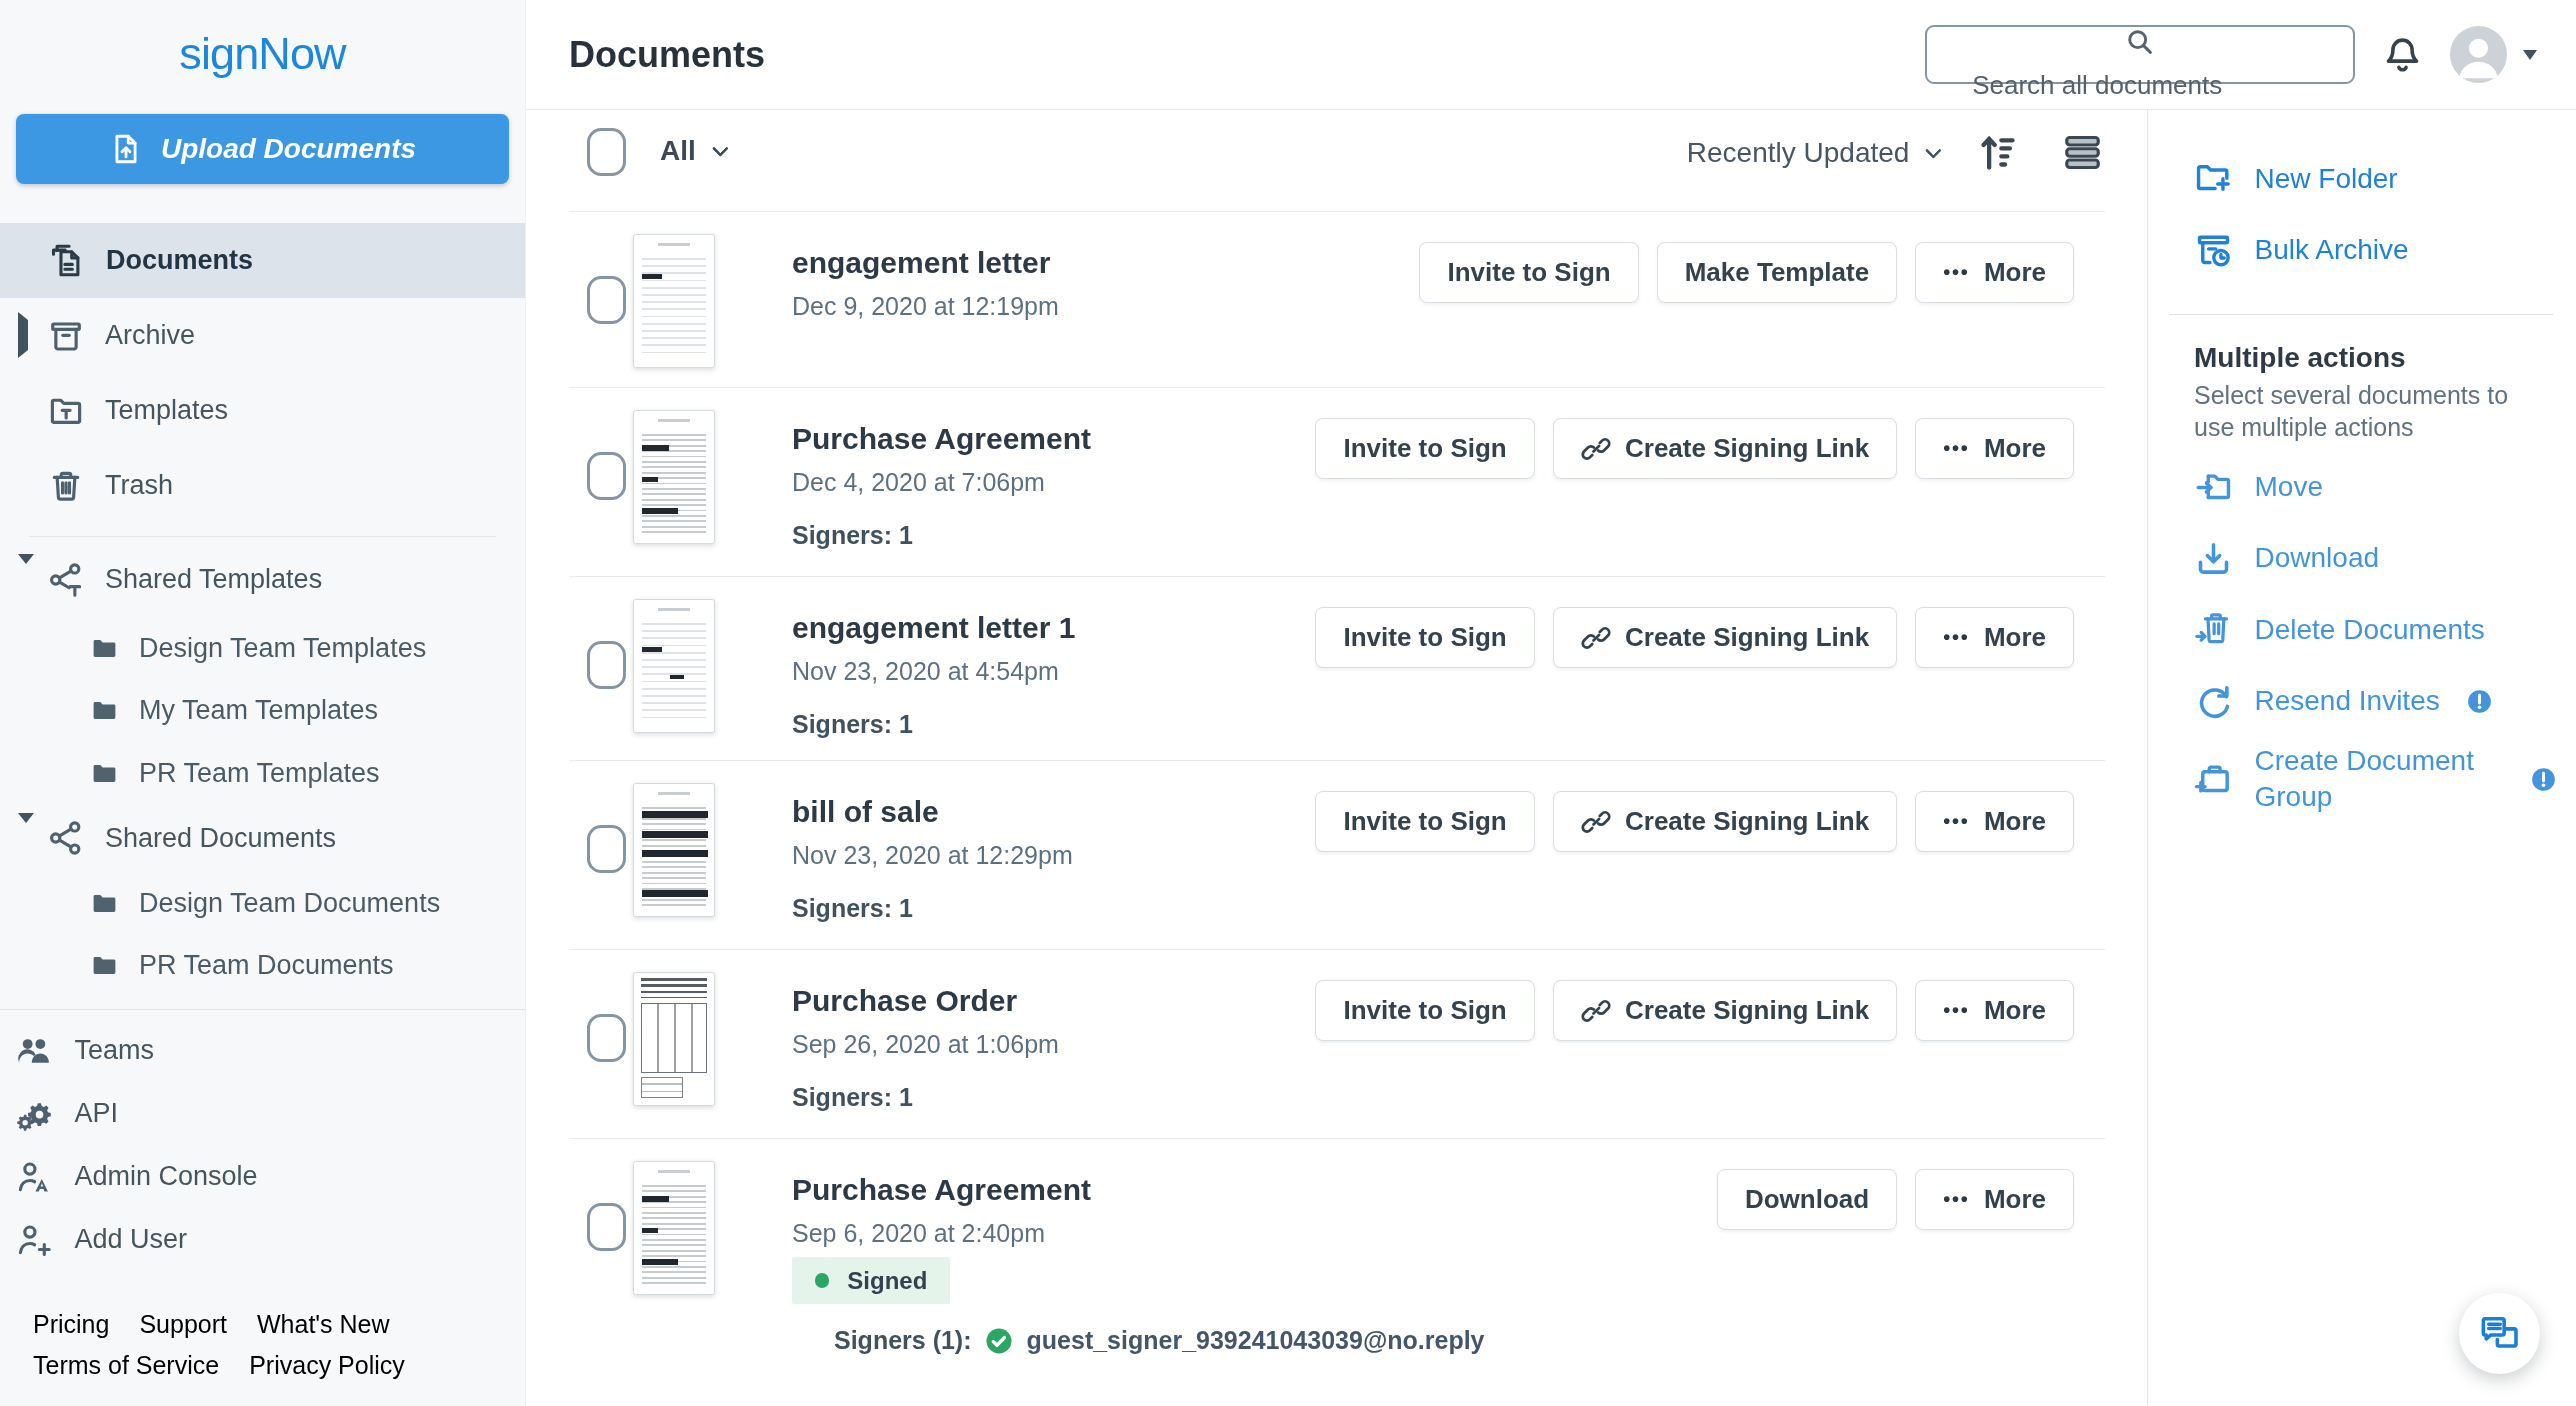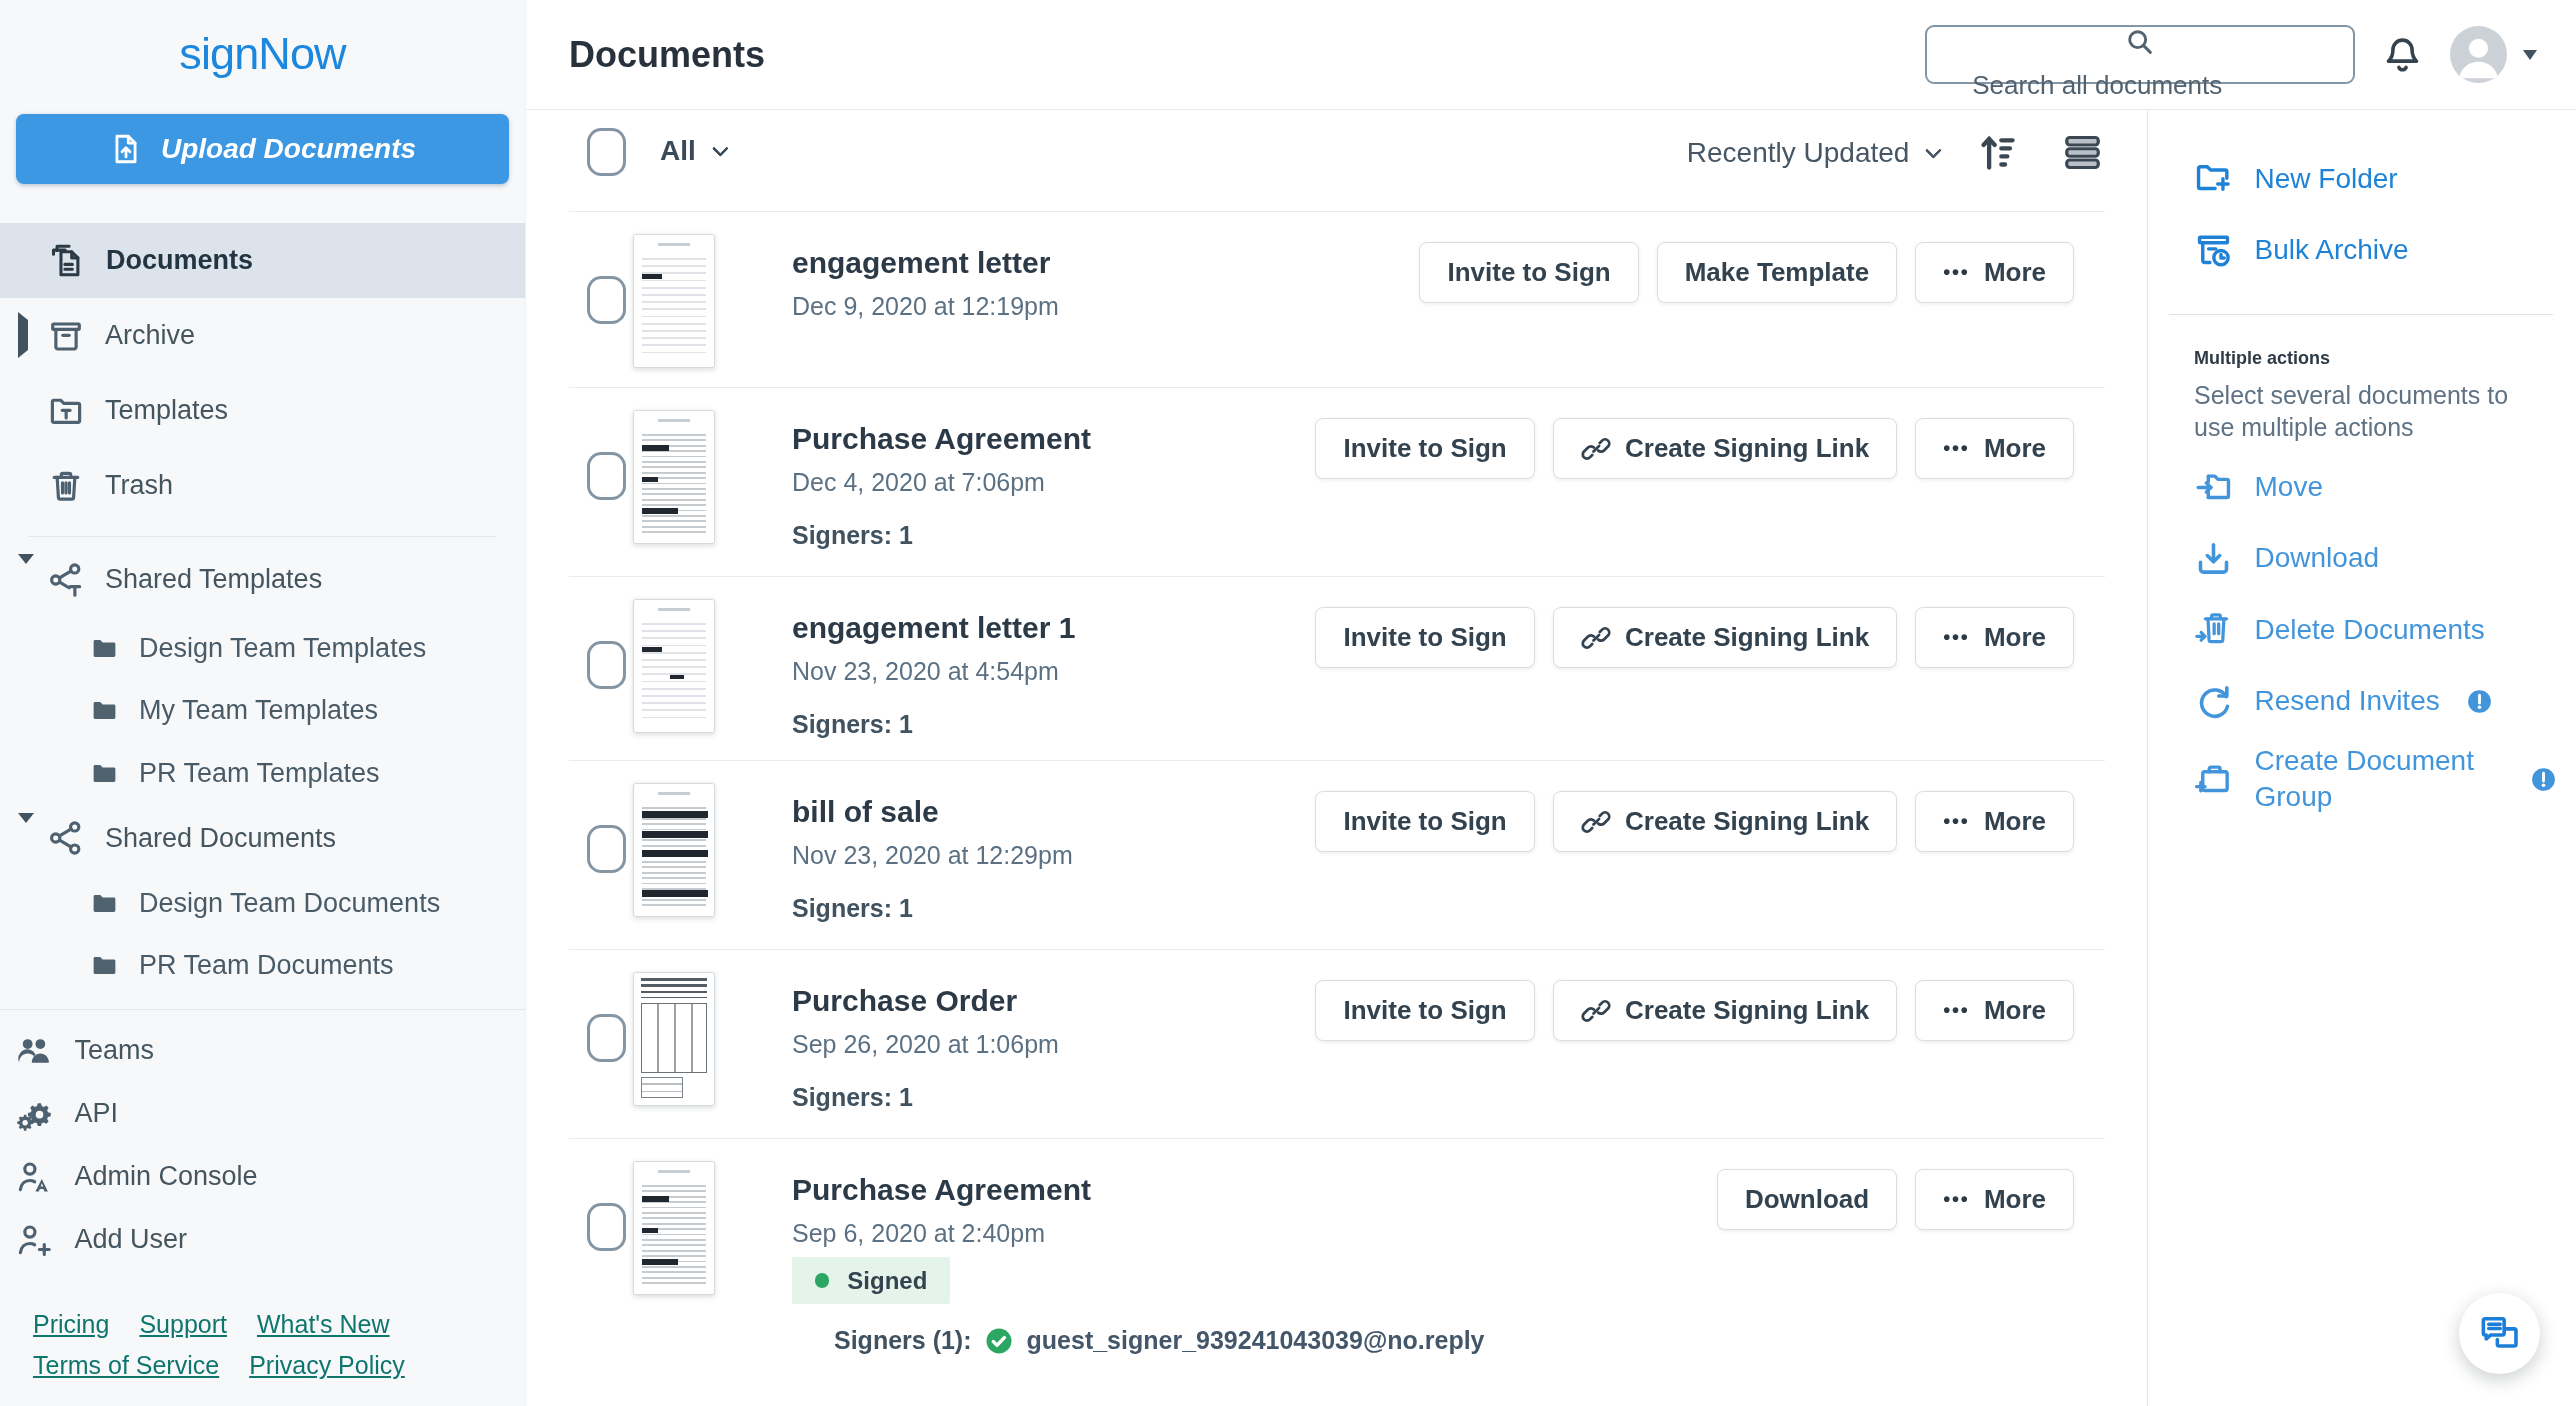--- a/index.html
+++ b/index.html
@@ -27,21 +27,21 @@
   .sb-item.selected { background:#dce3ea; color:#233442; font-weight:bold; }
   .sb-item .expander { position:absolute; left:18px; }
   .sb-sub { height:57px; display:flex; align-items:center; padding-left:90px; gap:20px;
             font-size:27px; color:#4a5b68; cursor:pointer; margin:2.7px 0; }
   .sb-div1 { border-top:1.8px solid #e2e6ea; margin:12.5px 29px 5.4px 29px; }
   .sb-div2 { border-top:1.8px solid #e2e6ea; margin:12.5px 0 0 0; }
   .sb-sec { margin-top:9px; }
   .sb-sec .sb-item { height:63px; padding-left:15px; gap:21.5px; }
   .sb-footer { margin-top:auto; padding:0 0 20px 33px; font-size:25px; color:#4d6173; }
   .sb-footer .frow { display:flex; gap:30px; height:41px; align-items:center; }
-  .sb-footer a { color:#0f766e; text-decoration:underline; cursor:pointer; }
+  .sb-footer a { color:#000000; cursor:pointer; }
 
   
   .header { position:absolute; left:526px; top:0; width:2050px; height:110px; background:#fff;
             border-bottom:1.8px solid #e7eaed; display:flex; align-items:center; }
   .page-title { font-size:36px; font-weight:bold; color:#28323c; margin-left:43px; }
   .hright { margin-left:auto; display:flex; align-items:center; gap:27px; padding-right:39px; }
   .search { width:430px; height:59px; border:2.2px solid #8296a6; border-radius:9px; background:#fff;
             display:flex; align-items:center; padding:0 16px; gap:14.3px;flex-direction:column; }
   .search input { border:none; outline:none; flex:1; font-size:26px; color:#3c4c5a; font-family:inherit; background:transparent; }
   .search input::placeholder { color:#51616e; opacity:1; }
@@ -90,21 +90,21 @@
          font-size:26px; font-weight:600; color:#33424f; display:flex; align-items:center; gap:14.3px;
          cursor:pointer; box-shadow:0 1.8px 3.6px rgba(30,40,50,.07); font-family:inherit; }
   .btn .dots { font-size:20px; letter-spacing:1.8px; color:#2c3a46; }
 
   
   .rpanel { position:absolute; left:2147px; top:110px; width:429px; height:1296px; background:#fff;
             border-left:1.8px solid #e2e6e9; padding:39px 0 0 46px; display:flex; flex-direction:column; }
   .rp-link { display:flex; align-items:center; gap:21.5px; height:59px; font-size:28px; color:#1e82d6;
              cursor:pointer; margin-bottom:12.5px; }
   .rp-div { border-top:1.8px solid #dde2e6; margin:21.5px 23px 0 -25px; }
-  .rp-title { margin-top:27px; font-size:18px; font-weight:bold; color:#2e3b47; line-height:32px; }
+  .rp-title { margin-top:27px; font-size:28px; font-weight:bold; color:#2e3b47; line-height:32px; }
   .rp-caption { margin-top:5.4px; font-size:25px; color:#5f7284; line-height:32px; width:322px; }
   .rp-actions { margin-top:14.3px; }
   .rp-action { display:flex; align-items:center; gap:21.5px; min-height:59px; font-size:28px; color:#4295db;
                cursor:pointer; margin-bottom:12.5px; padding-right:18px; }
   .rp-action .lbl2 { line-height:36px; width:269px; }
   .rp-action .spacer { flex:1; }
 
   
   .chat-fab { position:absolute; left:2459px; top:1293px; width:81px; height:81px; border-radius:50%;
               background:#fff; box-shadow:0 5.4px 18px rgba(20,30,40,.22); display:flex; align-items:center;

